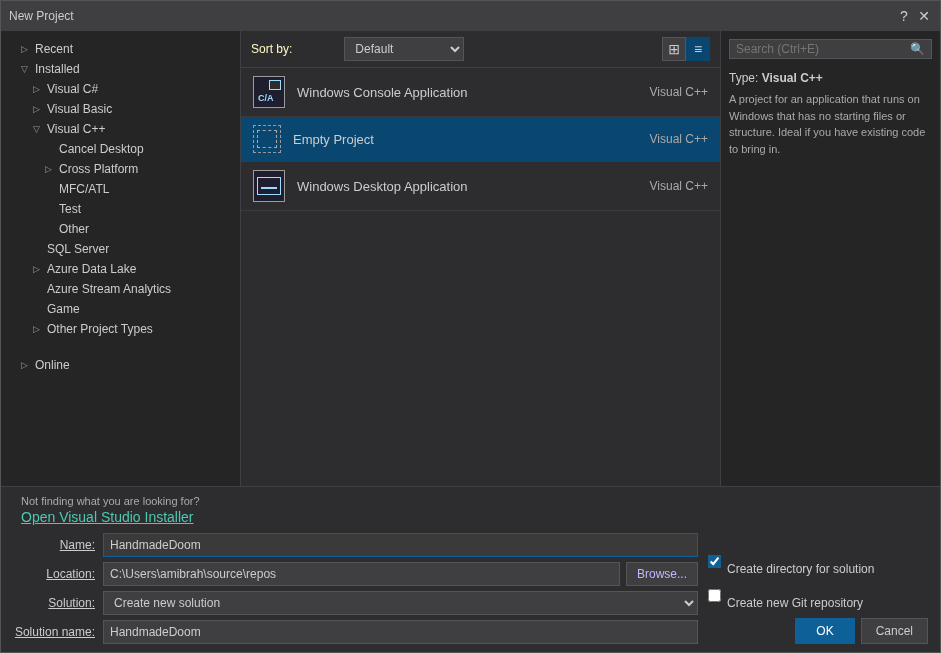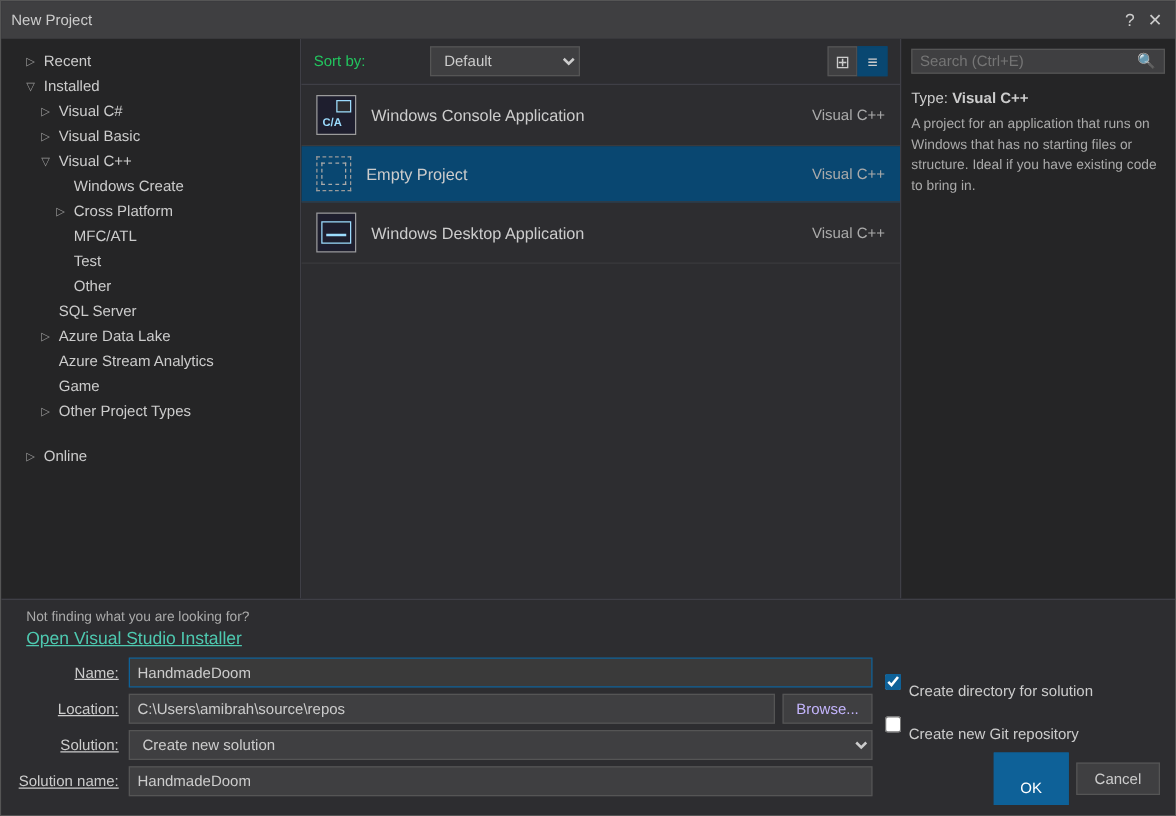--- a/index.html
+++ b/index.html
@@ -103,21 +103,21 @@
     }
     .toolbar {
       display: flex;
       align-items: center;
       padding: 6px 10px;
       gap: 8px;
       border-bottom: 1px solid #3f3f46;
       flex-shrink: 0;
     }
     .sort-label {
-      color: #22c55e;
+      color: #fef9c3;
       font-size: 12px;
     }
     .sort-select {
       background: #3f3f41;
       border: 1px solid #555;
       color: #ccc;
       padding: 2px 6px;
       font-size: 12px;
       height: 24px;
       outline: none;
@@ -318,21 +318,21 @@
     }
     .ok-cancel-btns {
       display: flex;
       gap: 6px;
       align-items: center;
     }
     .btn-ok {
       background: #0e6198;
       border: 1px solid #0e6198;
       color: #fff;
-      padding: 20px 20px;
+      padding: 4px 20px;
       font-size: 12px;
       cursor: pointer;
       height: 26px;
     }
     .btn-cancel {
       background: #3f3f41;
       border: 1px solid #555;
       color: #ccc;
       padding: 4px 14px;
       font-size: 12px;
@@ -401,21 +401,21 @@
           <span class="sidebar-label">Visual Basic</span>
         </div>
 
         <div class="sidebar-item indent2">
           <span class="expand-arrow">▽</span>
           <span class="sidebar-label">Visual C++</span>
         </div>
 
         <div class="sidebar-item indent3">
           <span class="expand-arrow">&nbsp;</span>
-          <span class="sidebar-label">Windows Create</span>
+          <span class="sidebar-label">Cancel Desktop</span>
         </div>
 
         <div class="sidebar-item indent3">
           <span class="expand-arrow">▷</span>
           <span class="sidebar-label">Cross Platform</span>
         </div>
 
         <div class="sidebar-item indent3">
           <span class="expand-arrow">&nbsp;</span>
           <span class="sidebar-label">MFC/ATL</span>

